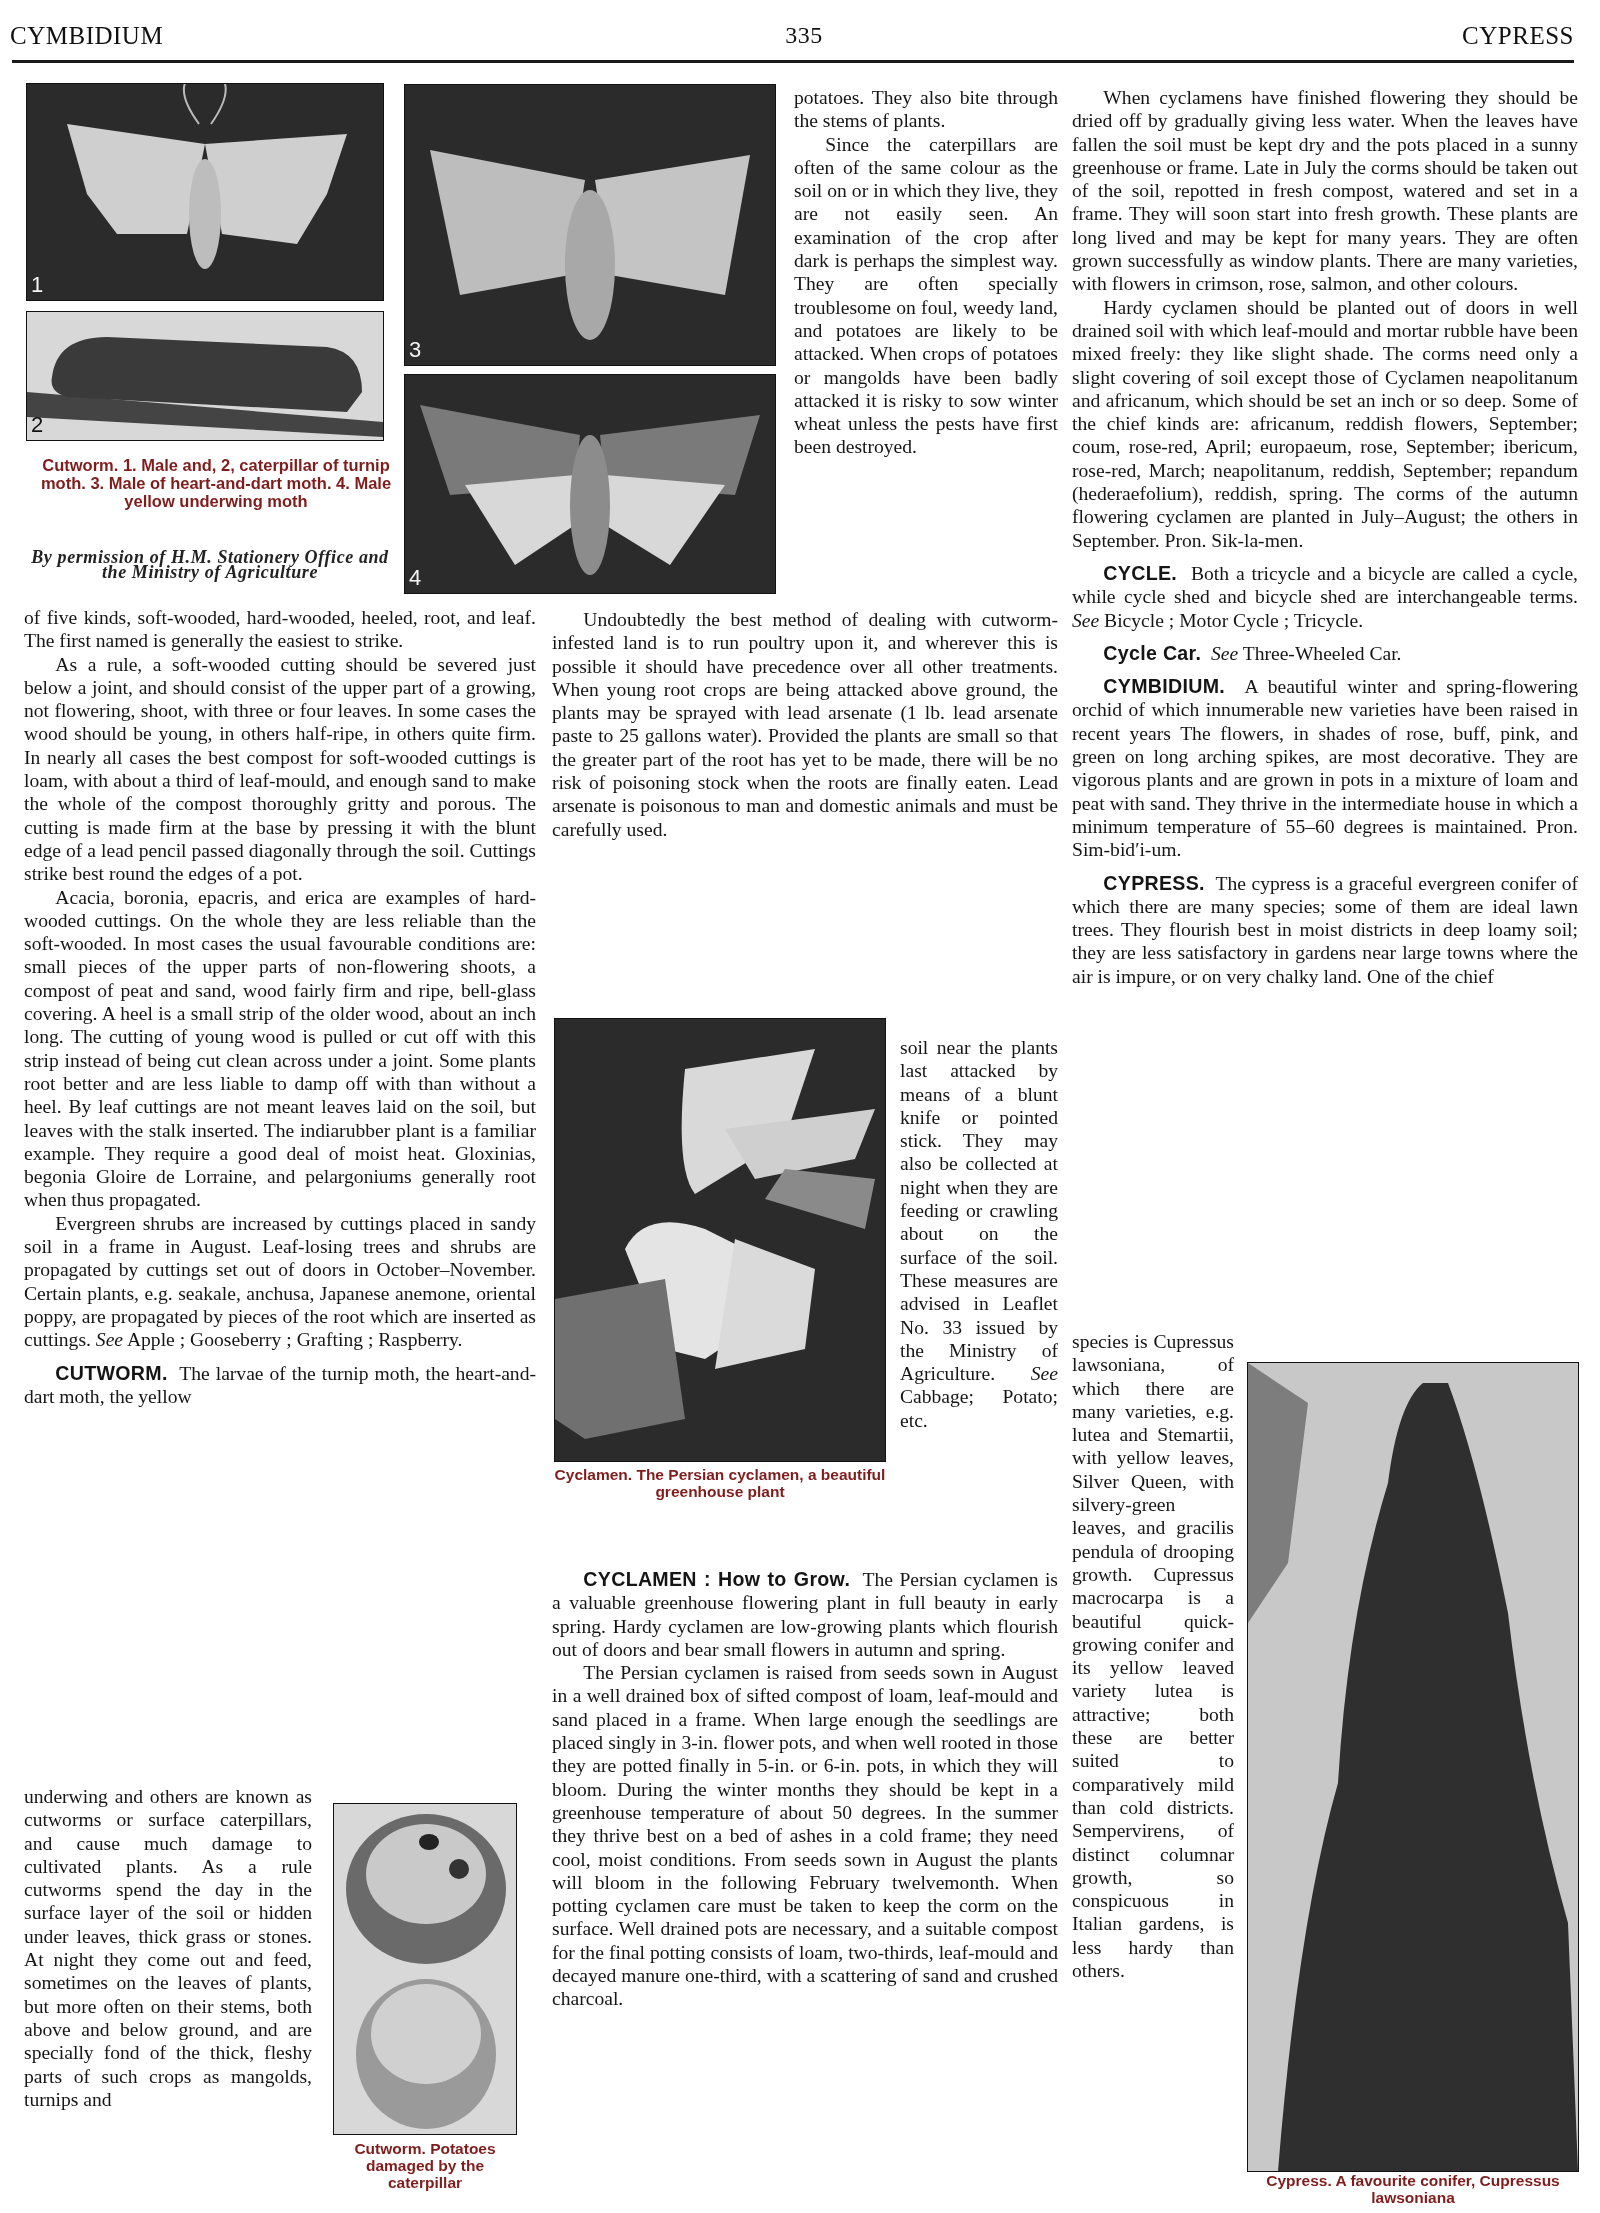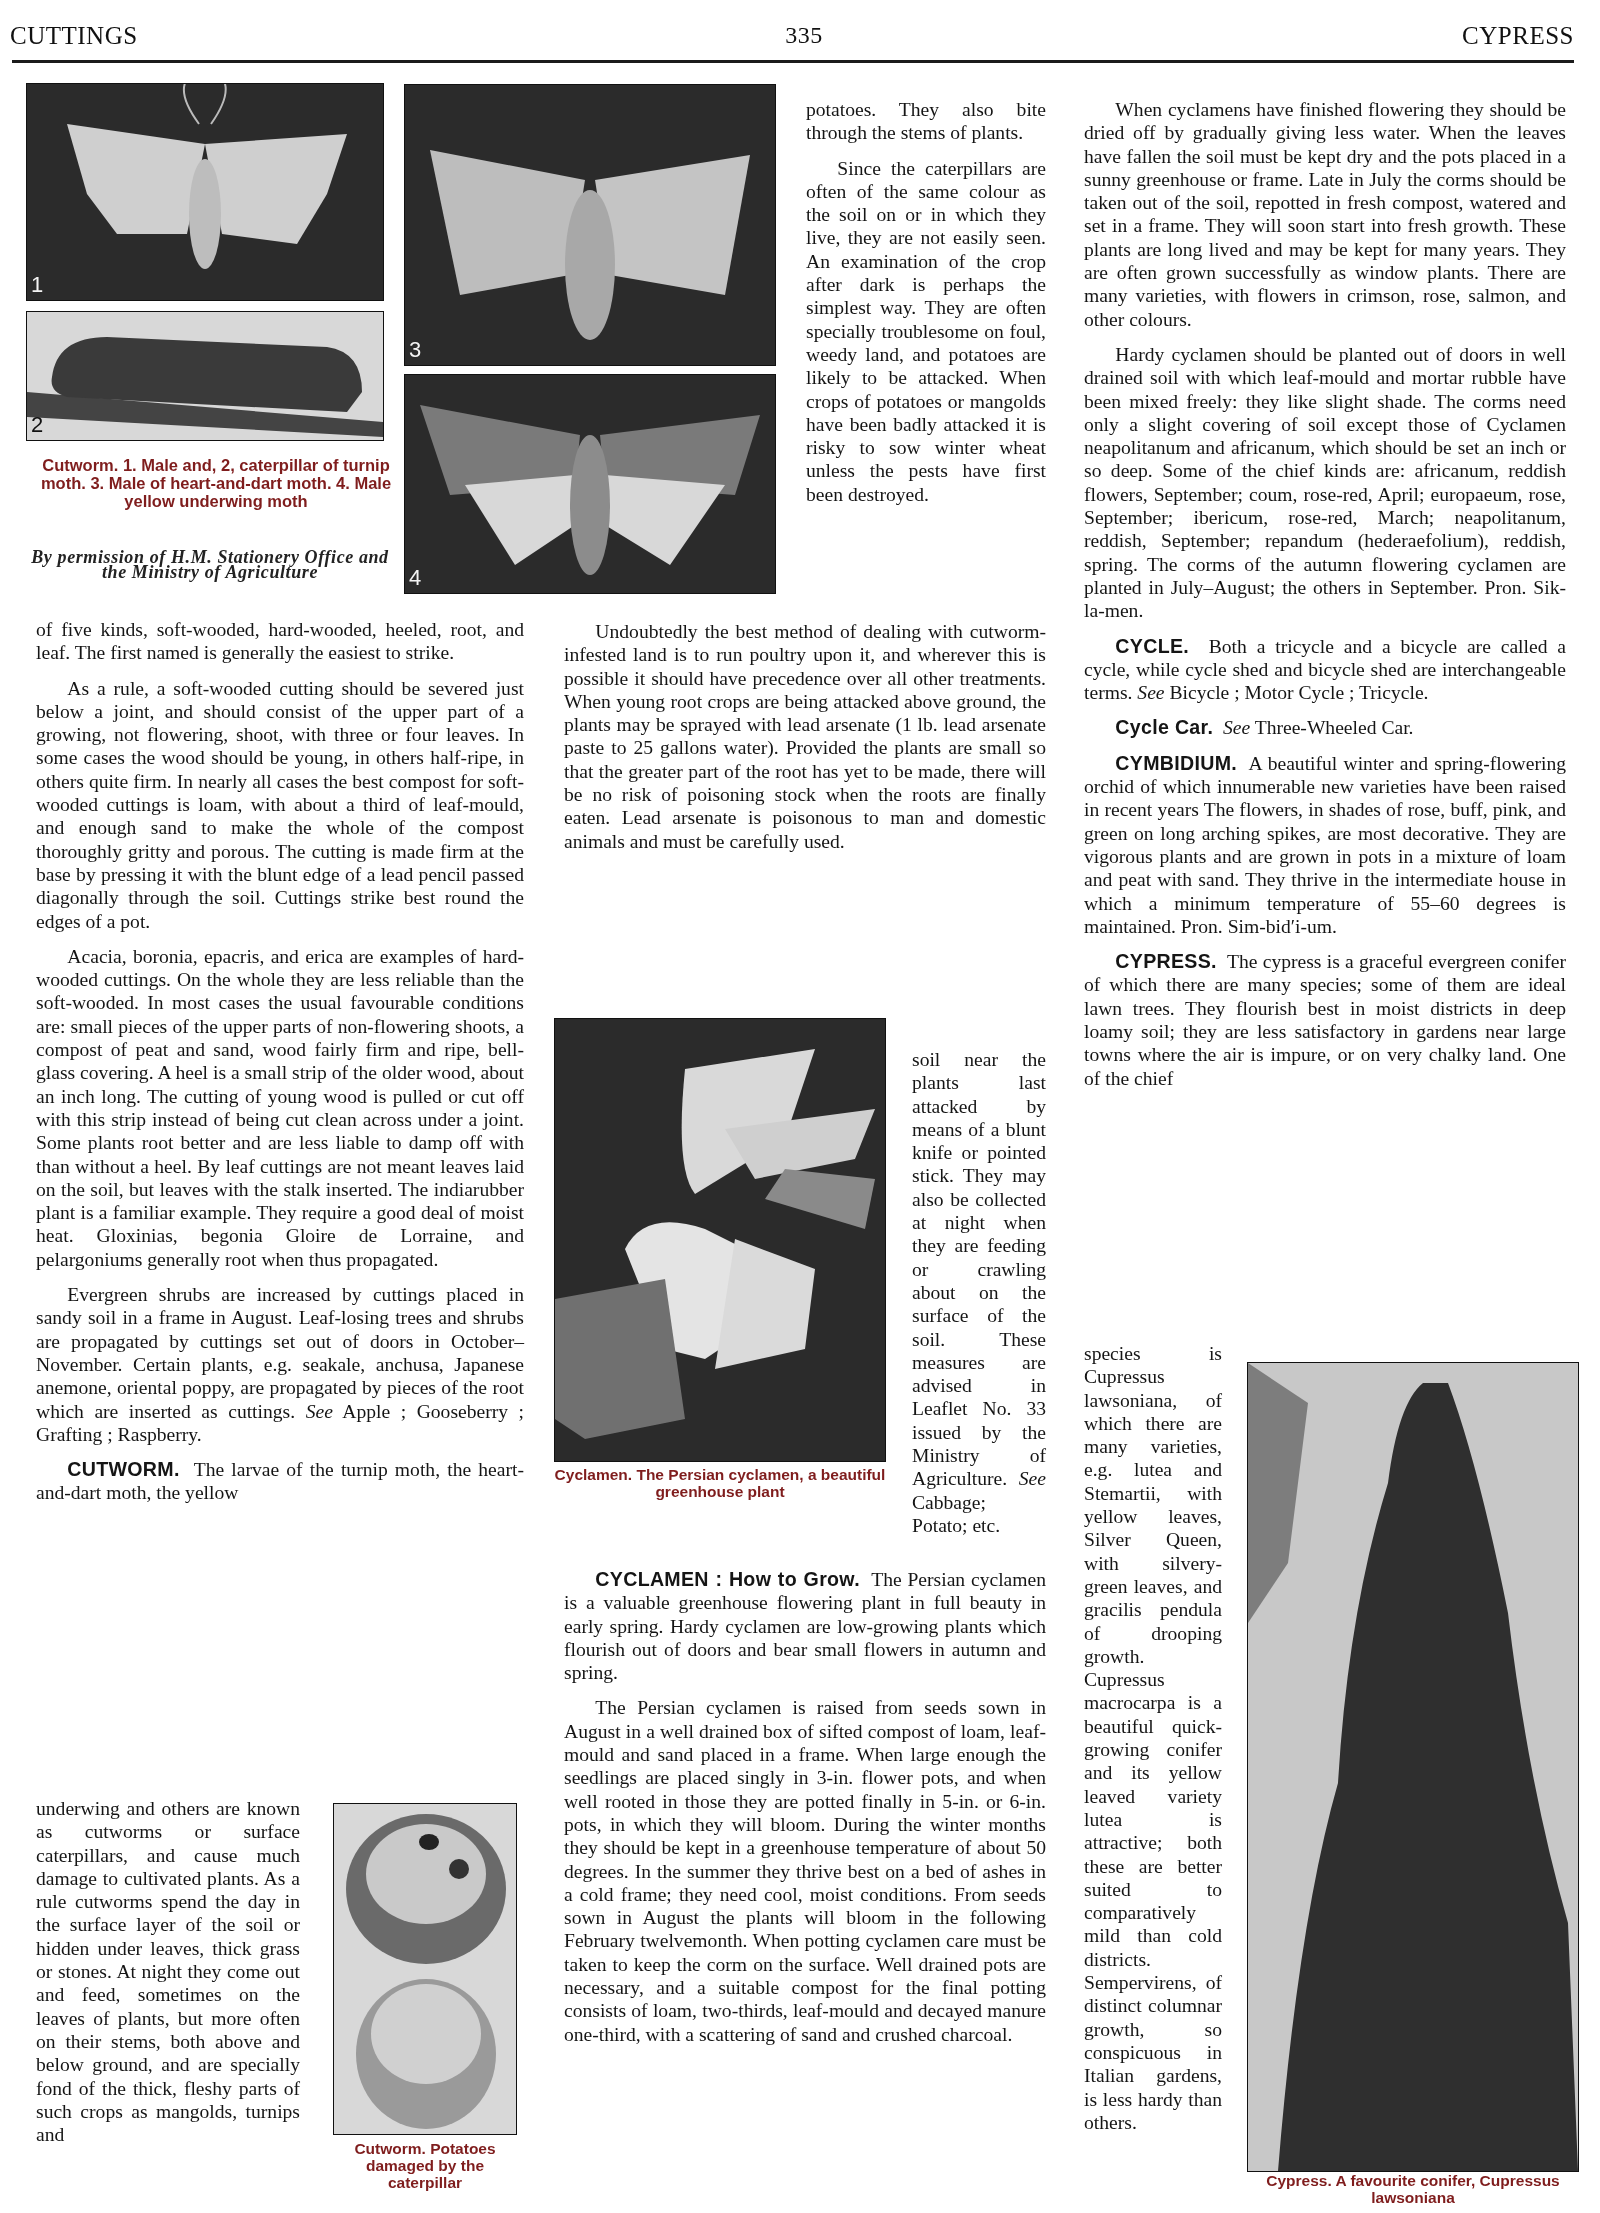--- a/index.html
+++ b/index.html
@@ -7,42 +7,42 @@
          font-family: "DejaVu Serif", "Liberation Serif", serif; color: #1a1a1a; }
   .hdr { position: absolute; top: 22px; font-family: "Liberation Serif", serif; font-size: 25px;
          letter-spacing: 0.5px; color: #111; }
   #hdr-left { left: 10px; }
   #hdr-center { left: 0; right: 0; text-align: center; font-size: 24px; padding-left: 8px; }
   #hdr-right { right: 26px; }
   .rule { position: absolute; left: 12px; right: 26px; top: 60px; height: 3px; background: #1b1b1b; }
 
   .txt { position: absolute; font-family: "Liberation Serif", serif; font-size: 19.6px; line-height: 23.3px;
          text-align: justify; color: #151515; }
-  .txt p { margin: 12px; text-indent: 1.6em; }
+  .txt p { margin: 0; text-indent: 1.6em; }
   .txt p.noindent { text-indent: 0; }
   .txt p + p { margin-top: 0; }
   .txt .entry { margin-top: 10px; }
   .hw { font-family: "Liberation Sans", sans-serif; font-weight: bold; letter-spacing: 0.3px; }
   .see { font-style: italic; }
 
   .photo { position: absolute; background: #2b2b2b; border: 1px solid #111; overflow: hidden; }
   .photo.light { background: #d8d8d8; }
   .photo .num { position: absolute; left: 4px; bottom: 2px; color: #f4f4f4; font-family: "Liberation Sans", sans-serif;
                 font-size: 22px; }
   .photo.light .num { color: #111; }
   .cap { position: absolute; text-align: center; font-family: "Liberation Sans", sans-serif; font-weight: bold;
          font-size: 15.5px; line-height: 17px; color: #7f1d1d; }
   .credit { position: absolute; text-align: center; font-family: "Liberation Serif", serif; font-style: italic;
             font-size: 18px; line-height: 15px; color: #222; letter-spacing: 0.6px; font-weight: bold; }
   svg { display: block; }
 </style>
 </head>
 <body>
 
-<div class="hdr" id="hdr-left">CUTTINGS</div>
+<div class="hdr" id="hdr-left">CYMBIDIUM</div>
 <div class="hdr" id="hdr-center">335</div>
 <div class="hdr" id="hdr-right">CYPRESS</div>
 <div class="rule"></div>
 
 <div class="photo" style="left:26px;top:83px;width:356px;height:216px;">
   <svg width="356" height="216">
     <path d="M178 60 L40 40 L60 110 L90 150 L160 150 Z" fill="#cfcfcf"></path>
     <path d="M178 60 L320 50 L300 110 L270 160 L195 150 Z" fill="#cfcfcf"></path>
     <ellipse cx="178" cy="130" rx="16" ry="55" fill="#bdbdbd"></ellipse>
     <path d="M172 40 Q150 10 160 -5 M184 40 Q205 10 196 -5" stroke="#bbb" stroke-width="2" fill="none"></path>

